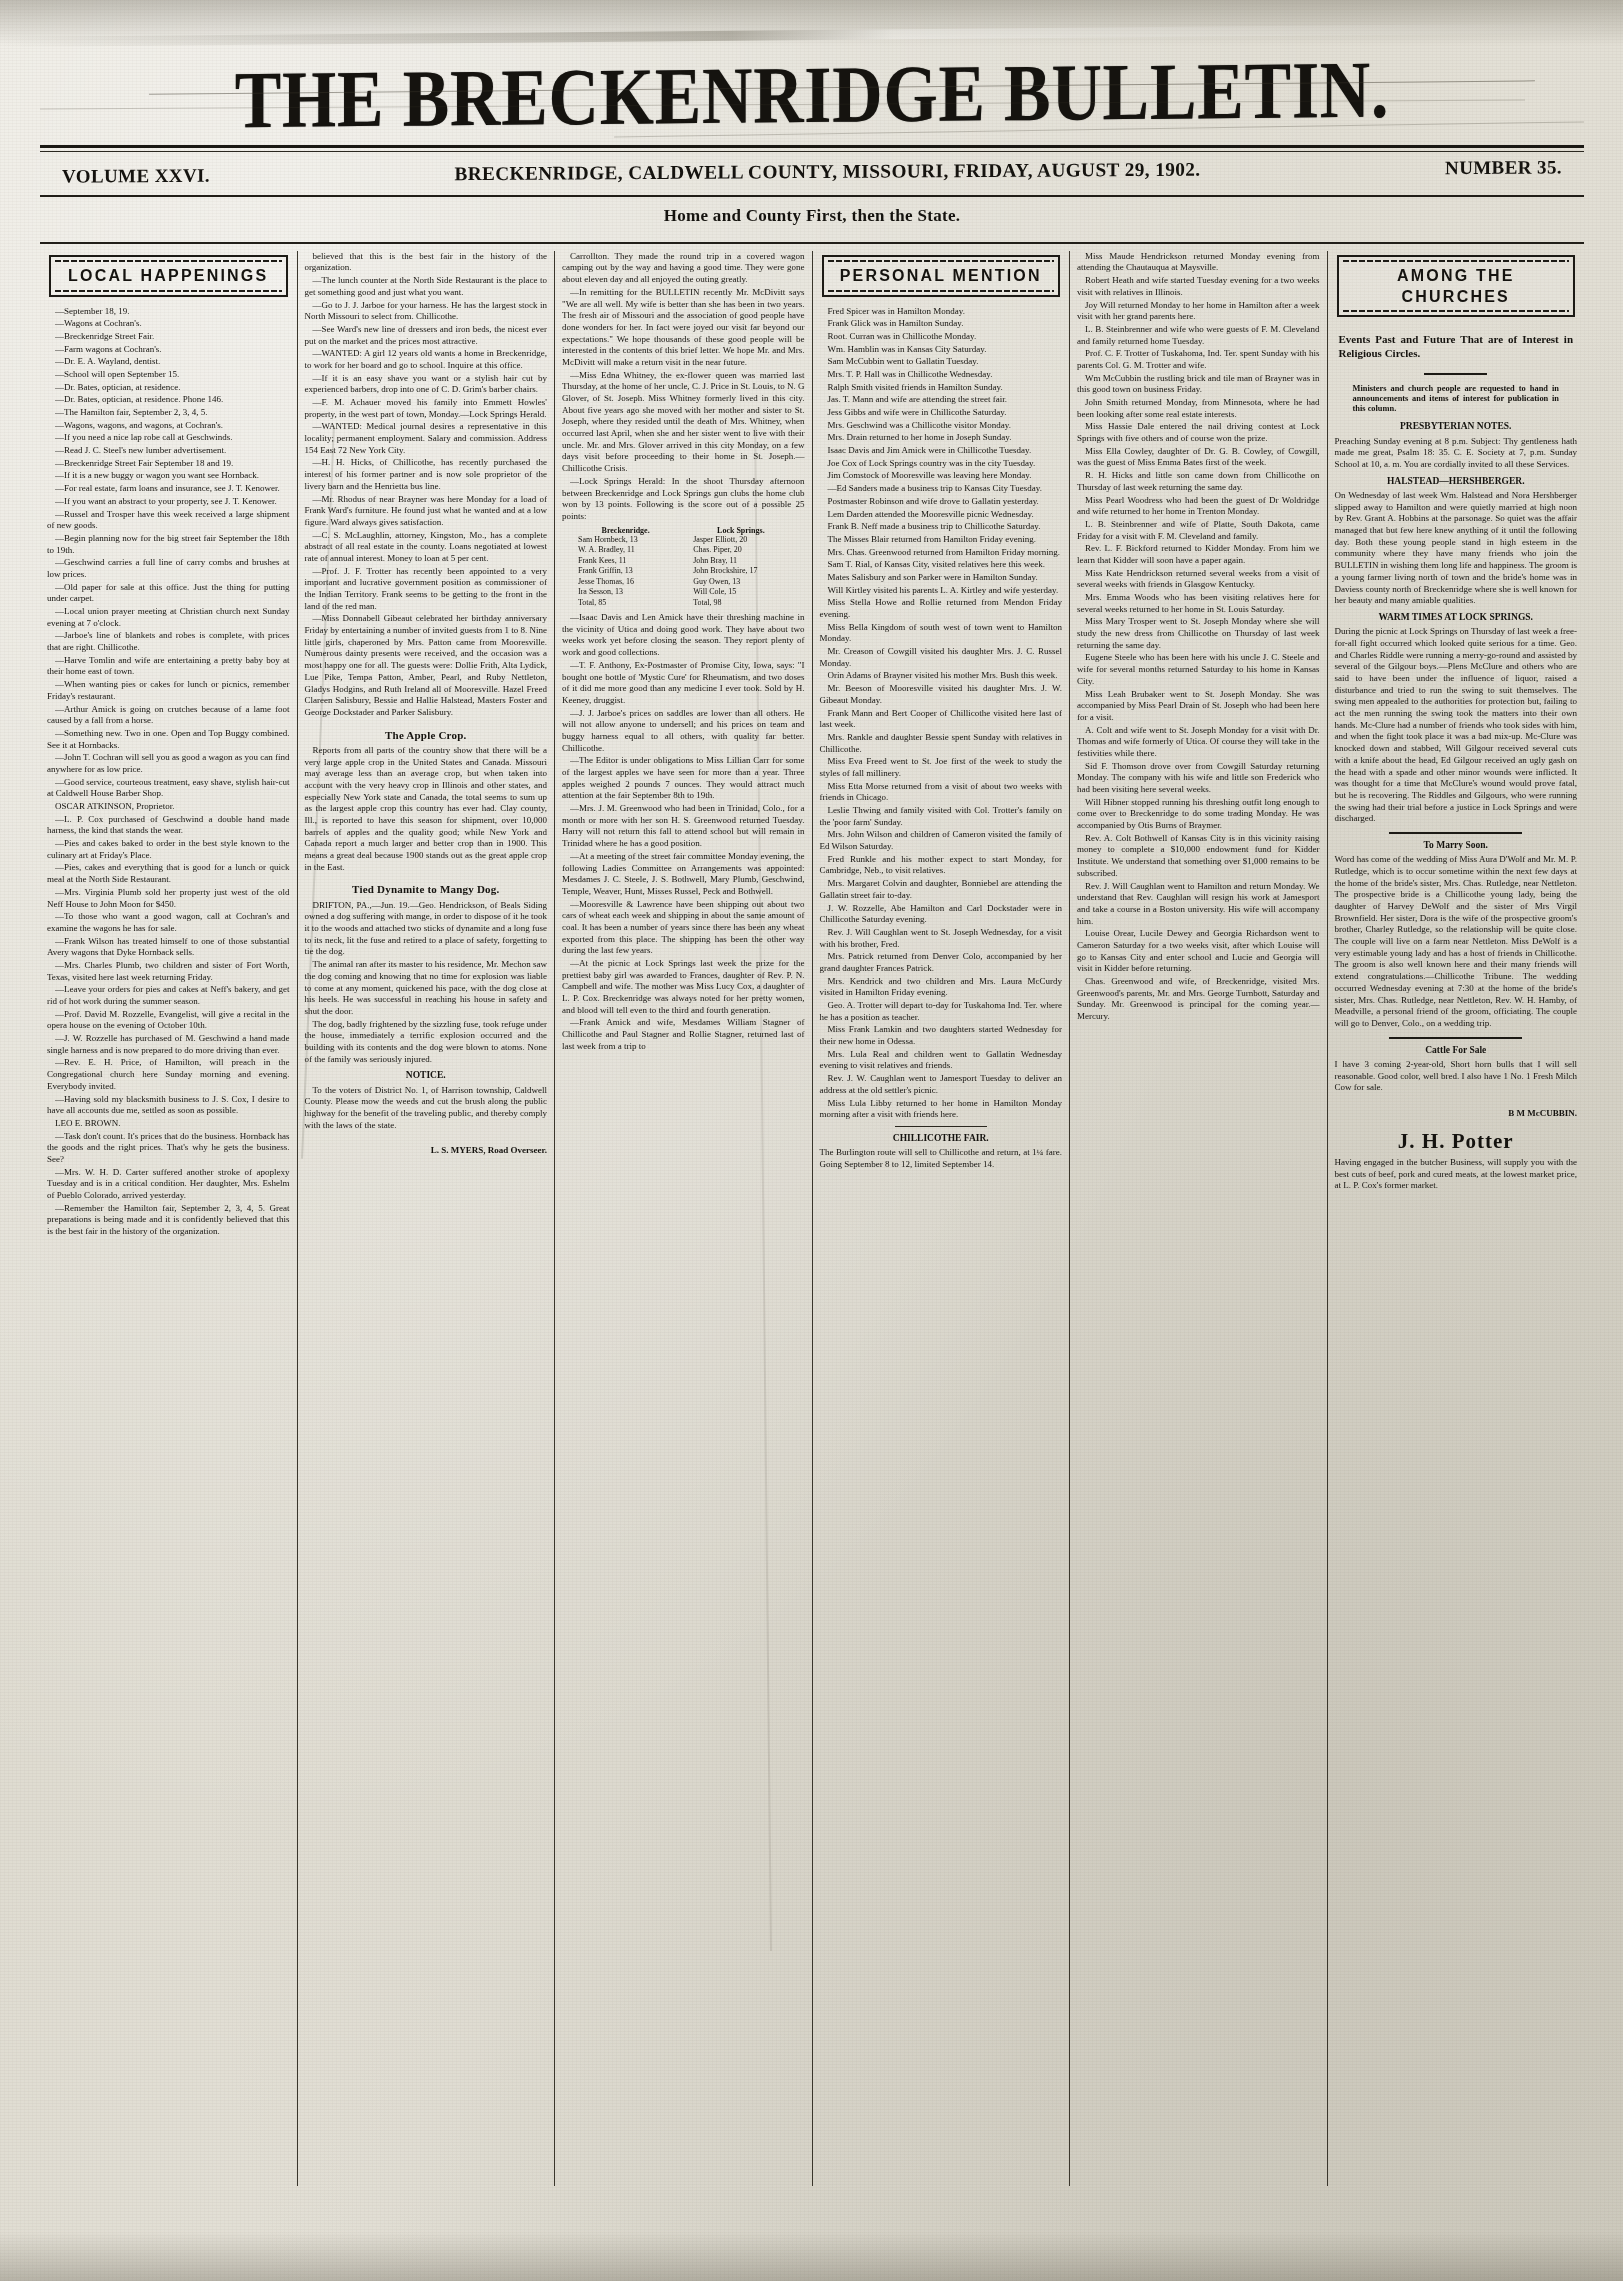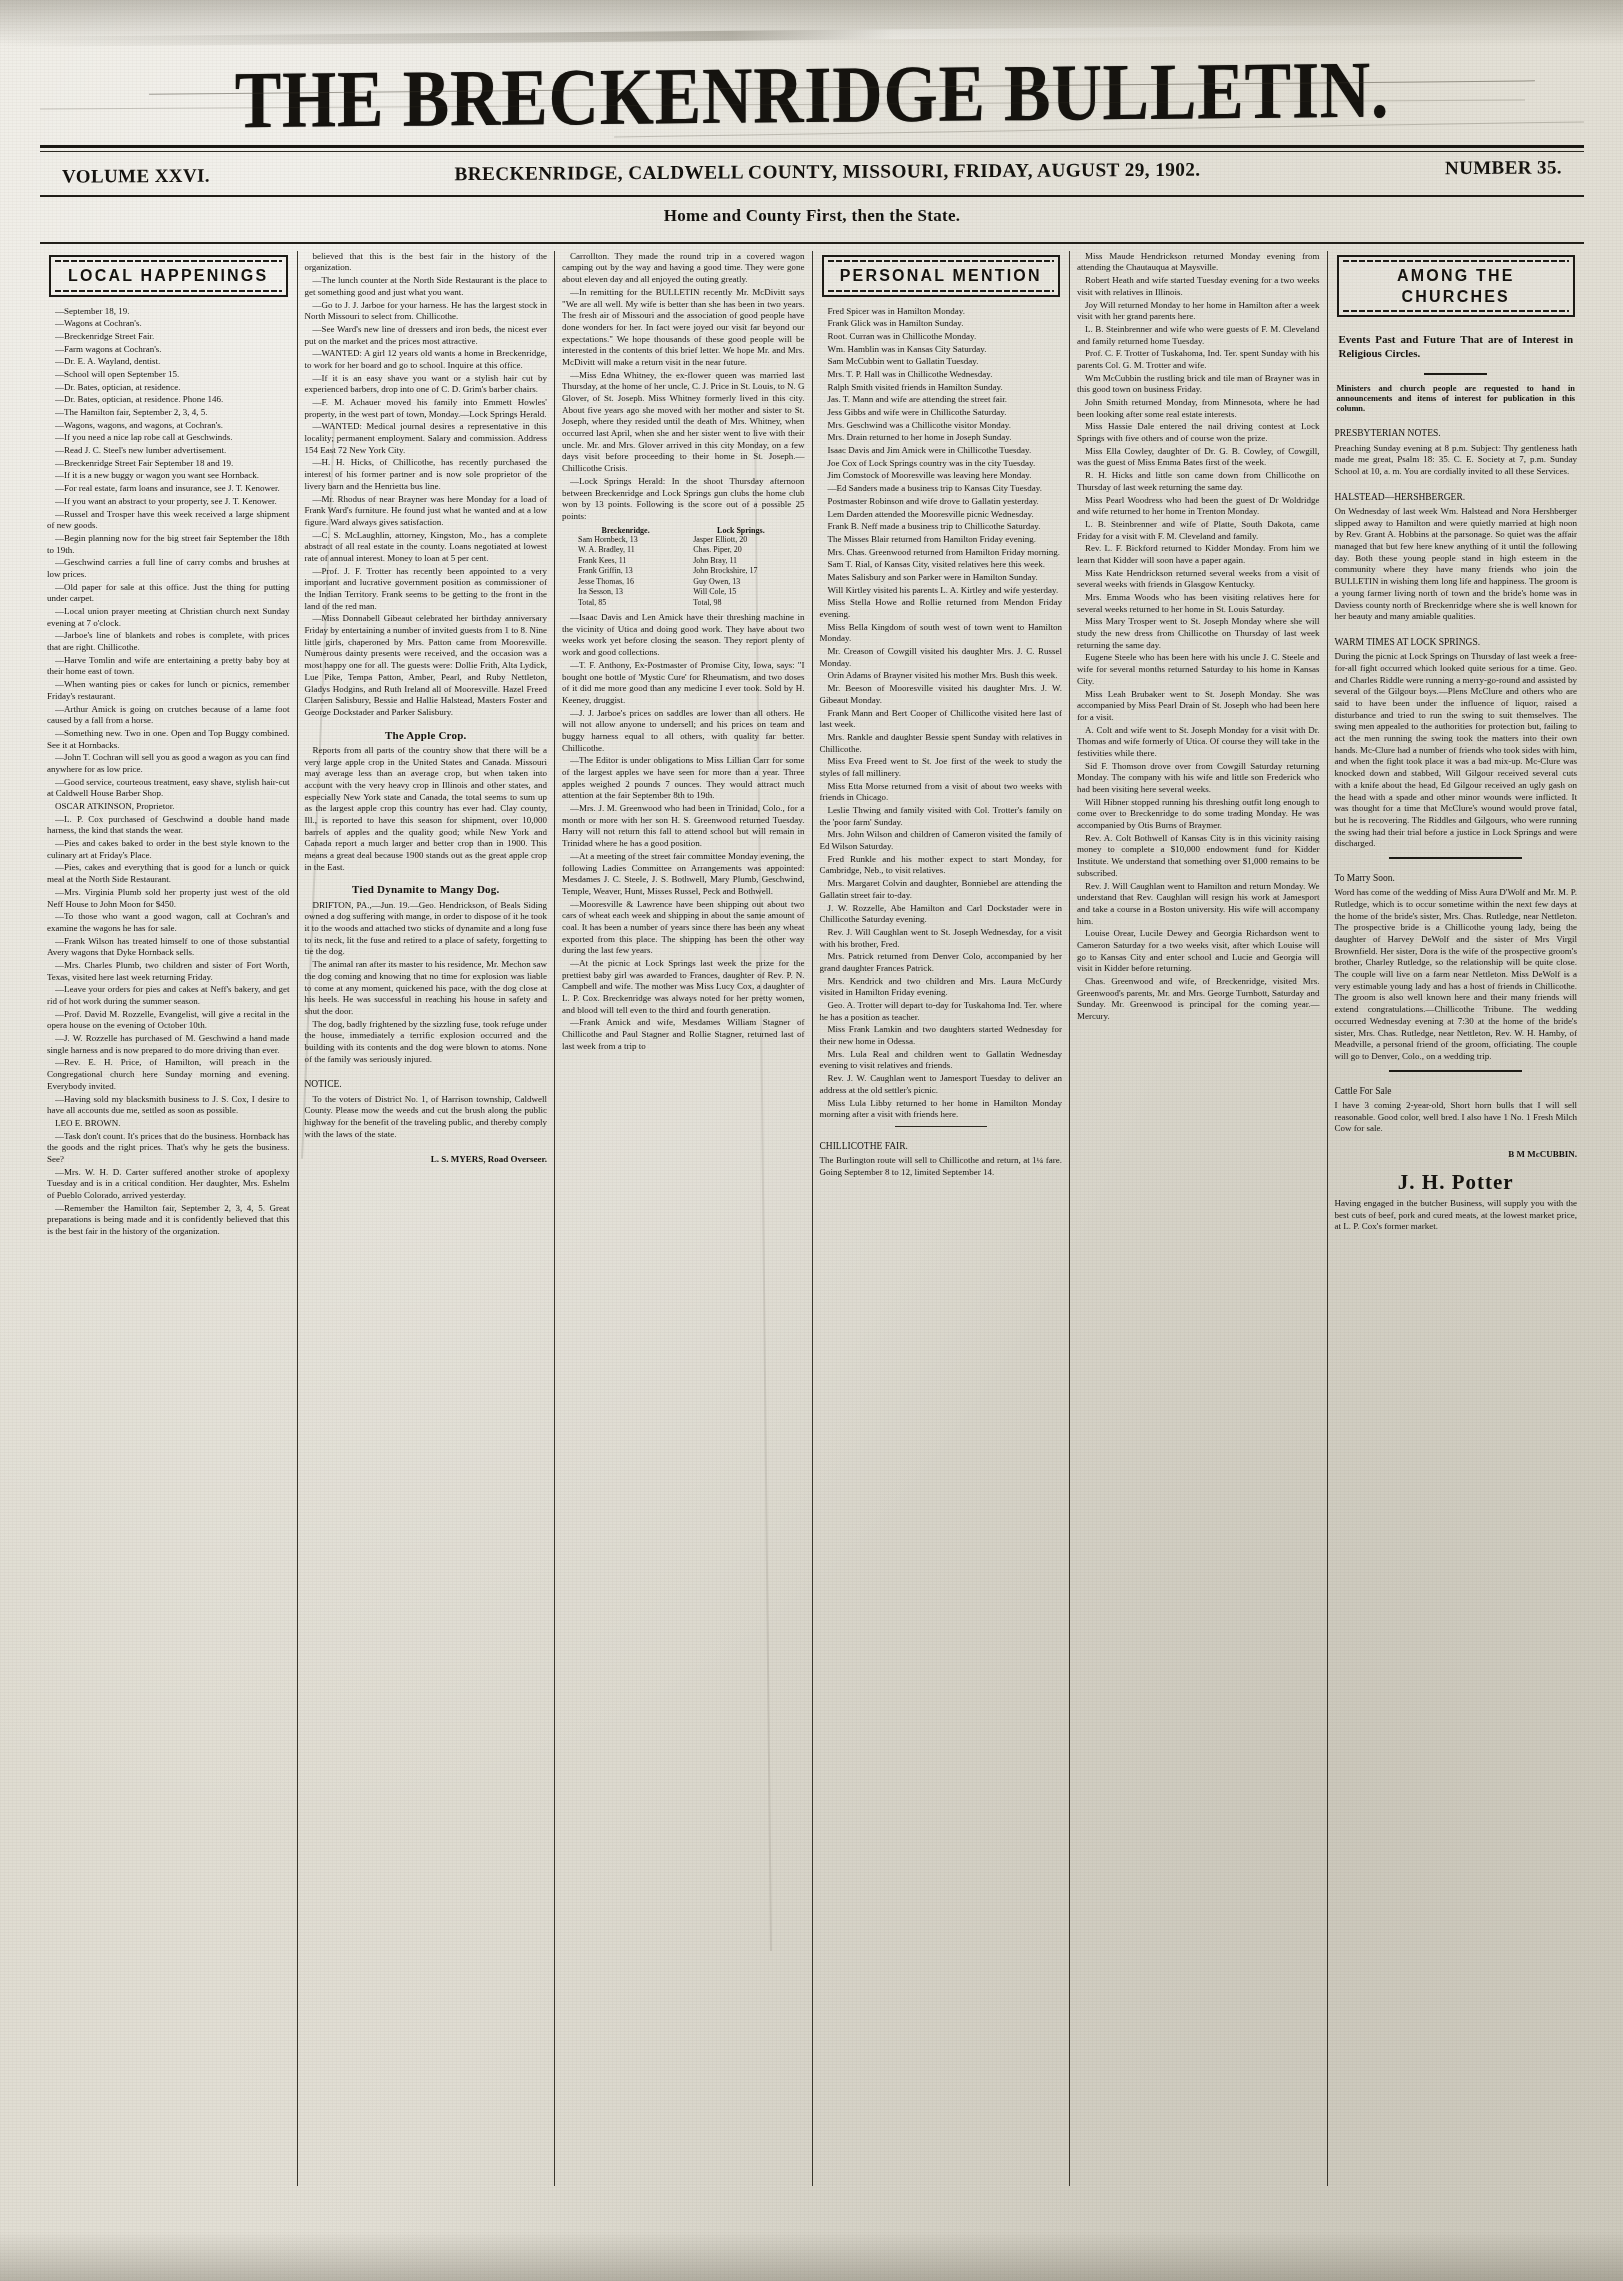--- a/index.html
+++ b/index.html
@@ -105,33 +105,33 @@
     font-family: "Liberation Sans", "DejaVu Sans", sans-serif;
     font-weight: 700; font-size: 16px; letter-spacing: 2.2px;
     display:block; padding: 2px 0;
   }
 
   .subhead {
     text-align: center; font-weight: 700; font-size: 11px;
     margin: 9px 0 3px; letter-spacing: 0.2px;
   }
   .subhead-sm {
-    font-weight: 400; font-size: 9.5px;
-    margin: 13px 0 3px;
+    text-align: center; font-weight: 700; font-size: 9.5px;
+    margin: 4px 0 3px;
   }
   .centerline { text-align:center; margin: 5px 0; }
   .centerline i { display:inline-block; width: 63px; border-top:2px solid #1c1a15; }
 
   .deckline {
     font-weight:700; font-size: 11px;
     line-height: 1.25; margin: 16px 4px 6px;
   }
   .notebox {
     font-size: 8.4px; line-height:1.22; text-align: justify;
-    margin: 4px 2px 6px; font-weight: 700;
+    margin: 4px 18px 6px; font-weight: 700;
   }
 
   .pricetab {
     display:flex; gap: 4px; font-size: 8px; line-height: 1.18; margin: 3px 8px 4px;
   }
   .pricetab .half { flex:1 1 0; }
   .pricetab .th { font-weight:700; text-align:center; display:block; }
 
   .signoff { text-align:right; font-weight:700; font-size: 9px; margin-top: 14px;}
   .bigname {

